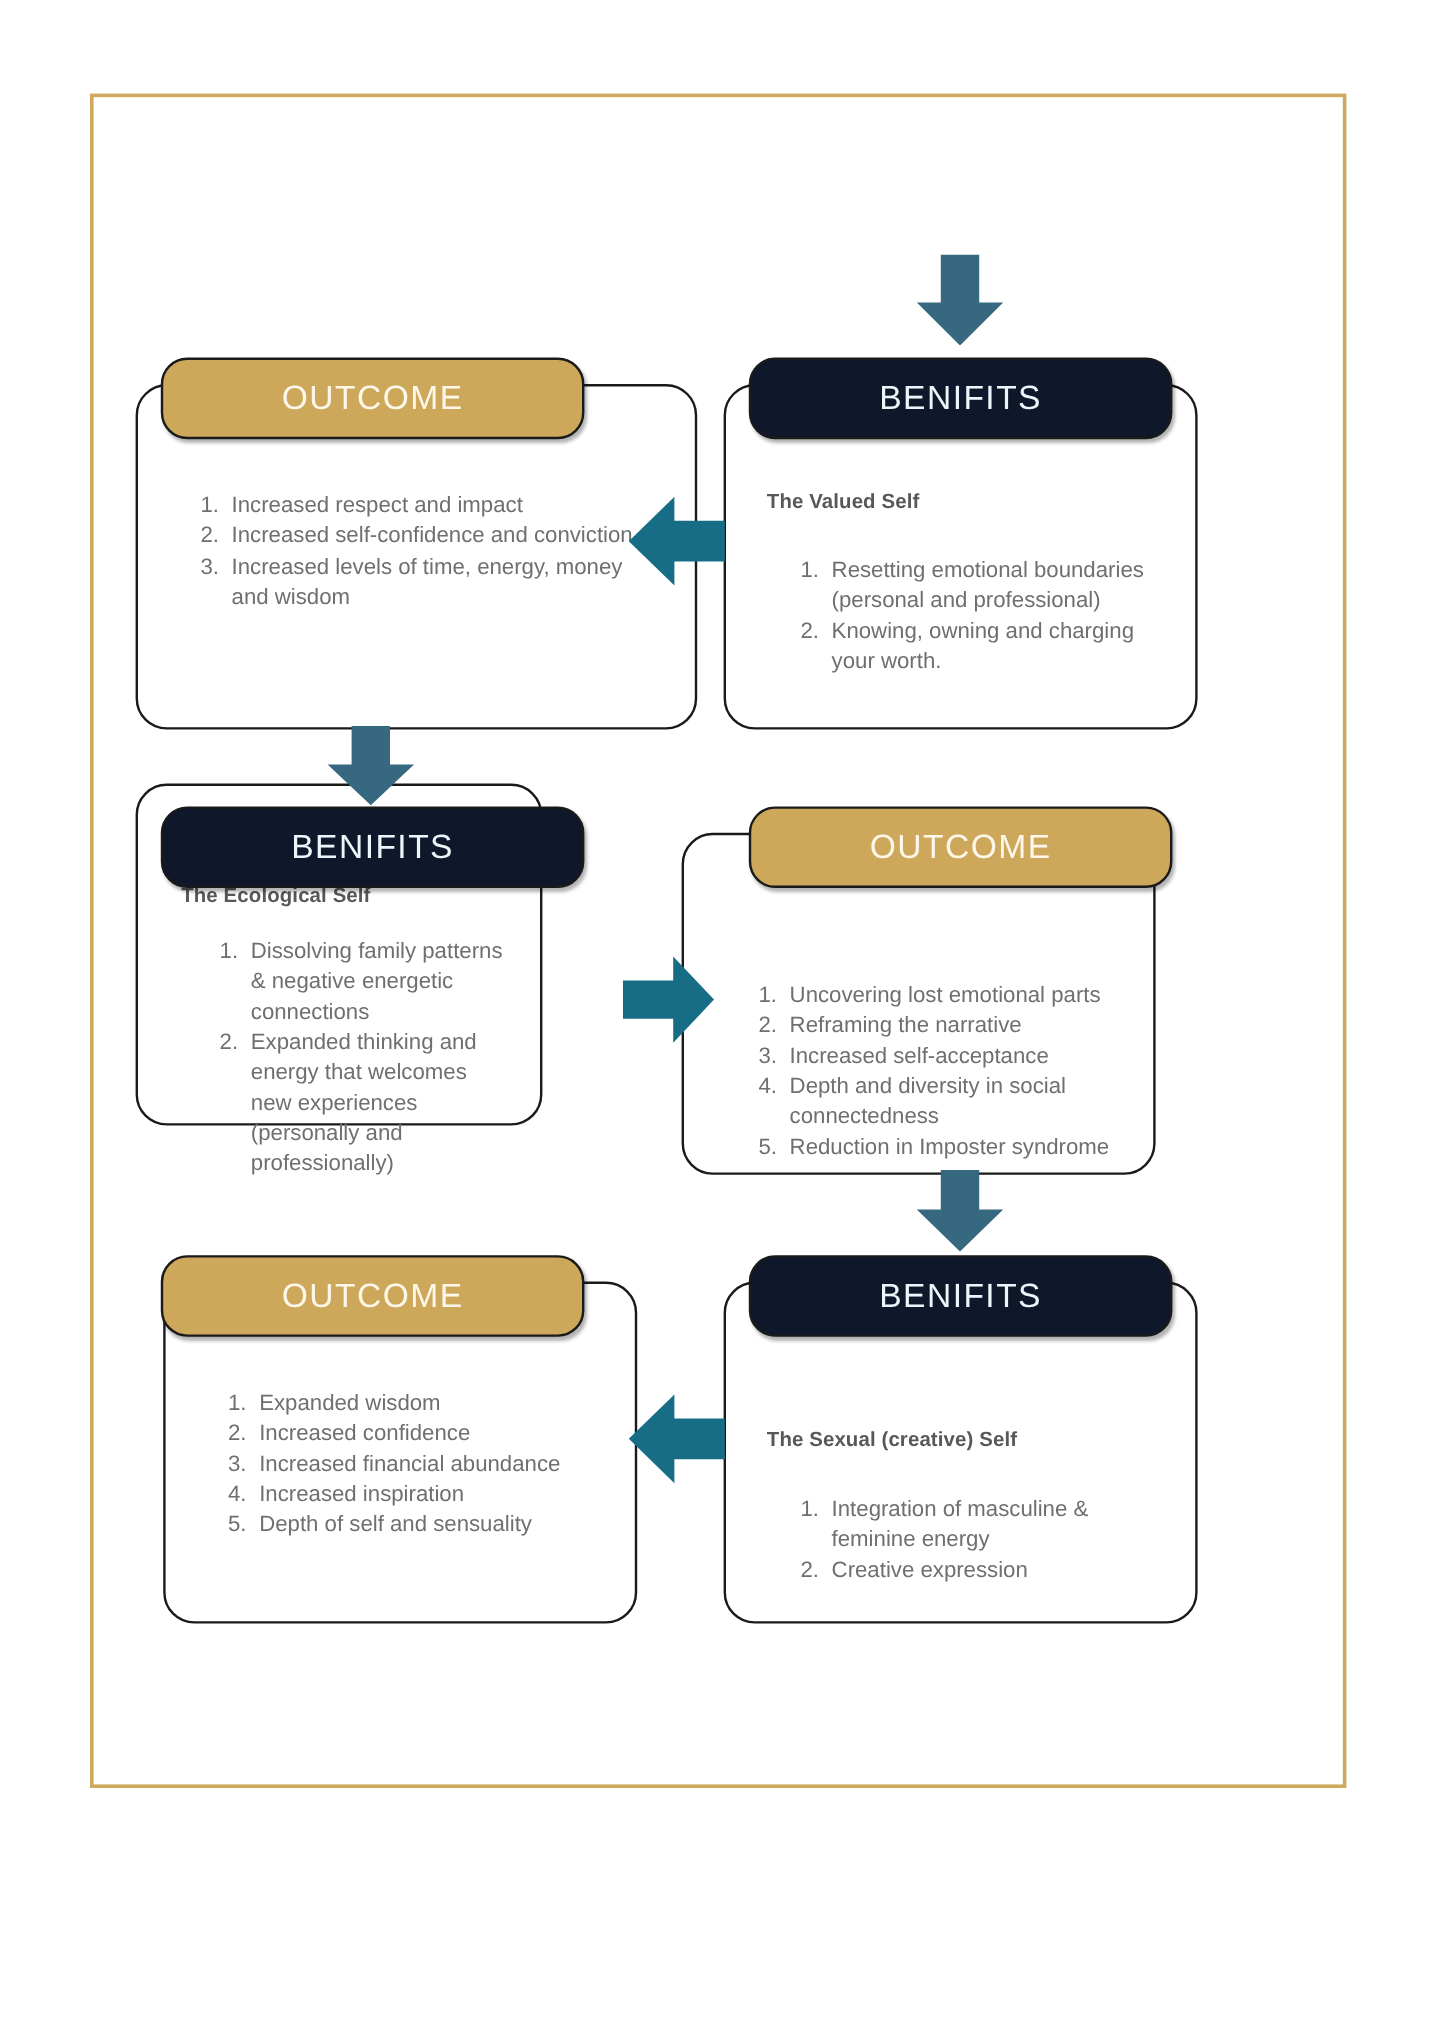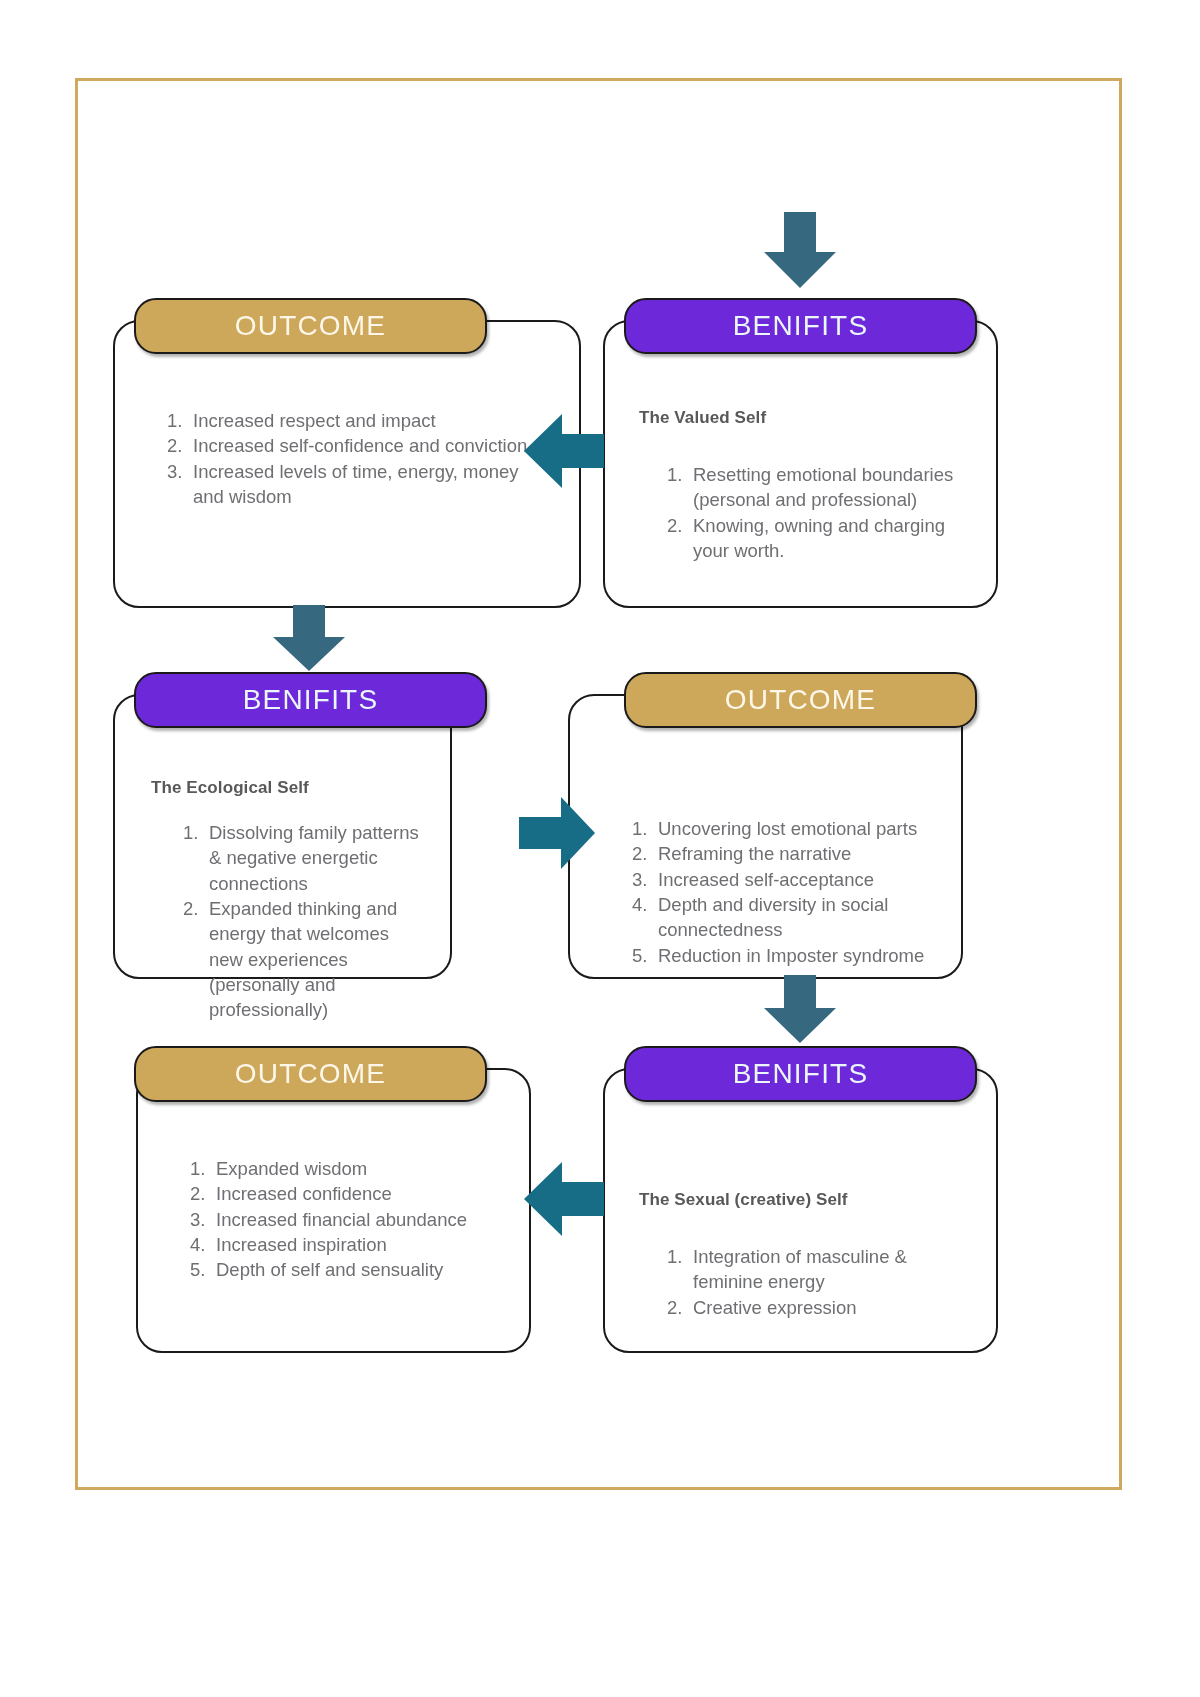--- a/index.html
+++ b/index.html
@@ -40,35 +40,35 @@
     background: #ffffff;
     border: 2.5px solid #1a1a1a;
     border-radius: 26px;
   }
 
   .card-header {
     position: absolute;
     box-sizing: border-box;
     border: 2.5px solid #1a1a1a;
     border-radius: 22px;
-    height: 56px;
+    height: 68px;
     display: flex;
     align-items: center;
     justify-content: center;
     box-shadow: 2px 3px 3px rgba(0,0,0,0.30);
     z-index: 5;
   }
   .card-header span {
     font-size: 28px;
     letter-spacing: 1.2px;
     color: #ffffff;
     font-weight: 400;
   }
   .hdr-gold   { background: #cda75a; }
-  .hdr-teal   { background: #6d28d9; }
+  .hdr-teal   { background: #0f172a; }
   .hdr-gold span { color: #fdf7ea; }
   .hdr-teal span { color: #eaf6fa; }
 
   .card-body {
     position: absolute;
     left: 0;
     right: 0;
     top: 56px;
     bottom: 0;
     padding: 30px 26px 18px 26px;
@@ -179,21 +179,21 @@
       <ol class="items pad-l34">
         <li>Resetting emotional boundaries (personal and professional)</li>
         <li>Knowing, owning and charging your worth.</li>
       </ol>
     </div>
   </div>
   <div class="card-header hdr-teal" style="left:624px; top:298px; width:353px;">
     <span>BENIFITS</span>
   </div>
 
-  <div class="card" style="left:113px; top:694px; width:339px; height:285px;">
+  <div class="card" style="left:113px; top:653px; width:339px; height:285px;">
     <div class="card-body" style="padding-top:26px;">
       <div class="subhead" style="margin-left:10px; margin-bottom:22px;">The Ecological Self</div>
       <ol class="items pad-l12" style="margin-left:42px;">
         <li>Dissolving family patterns &amp; negative energetic connections</li>
         <li>Expanded thinking and energy that welcomes new experiences (personally and professionally)</li>
       </ol>
     </div>
   </div>
   <div class="card-header hdr-teal" style="left:134px; top:672px; width:353px;">
     <span>BENIFITS</span>

